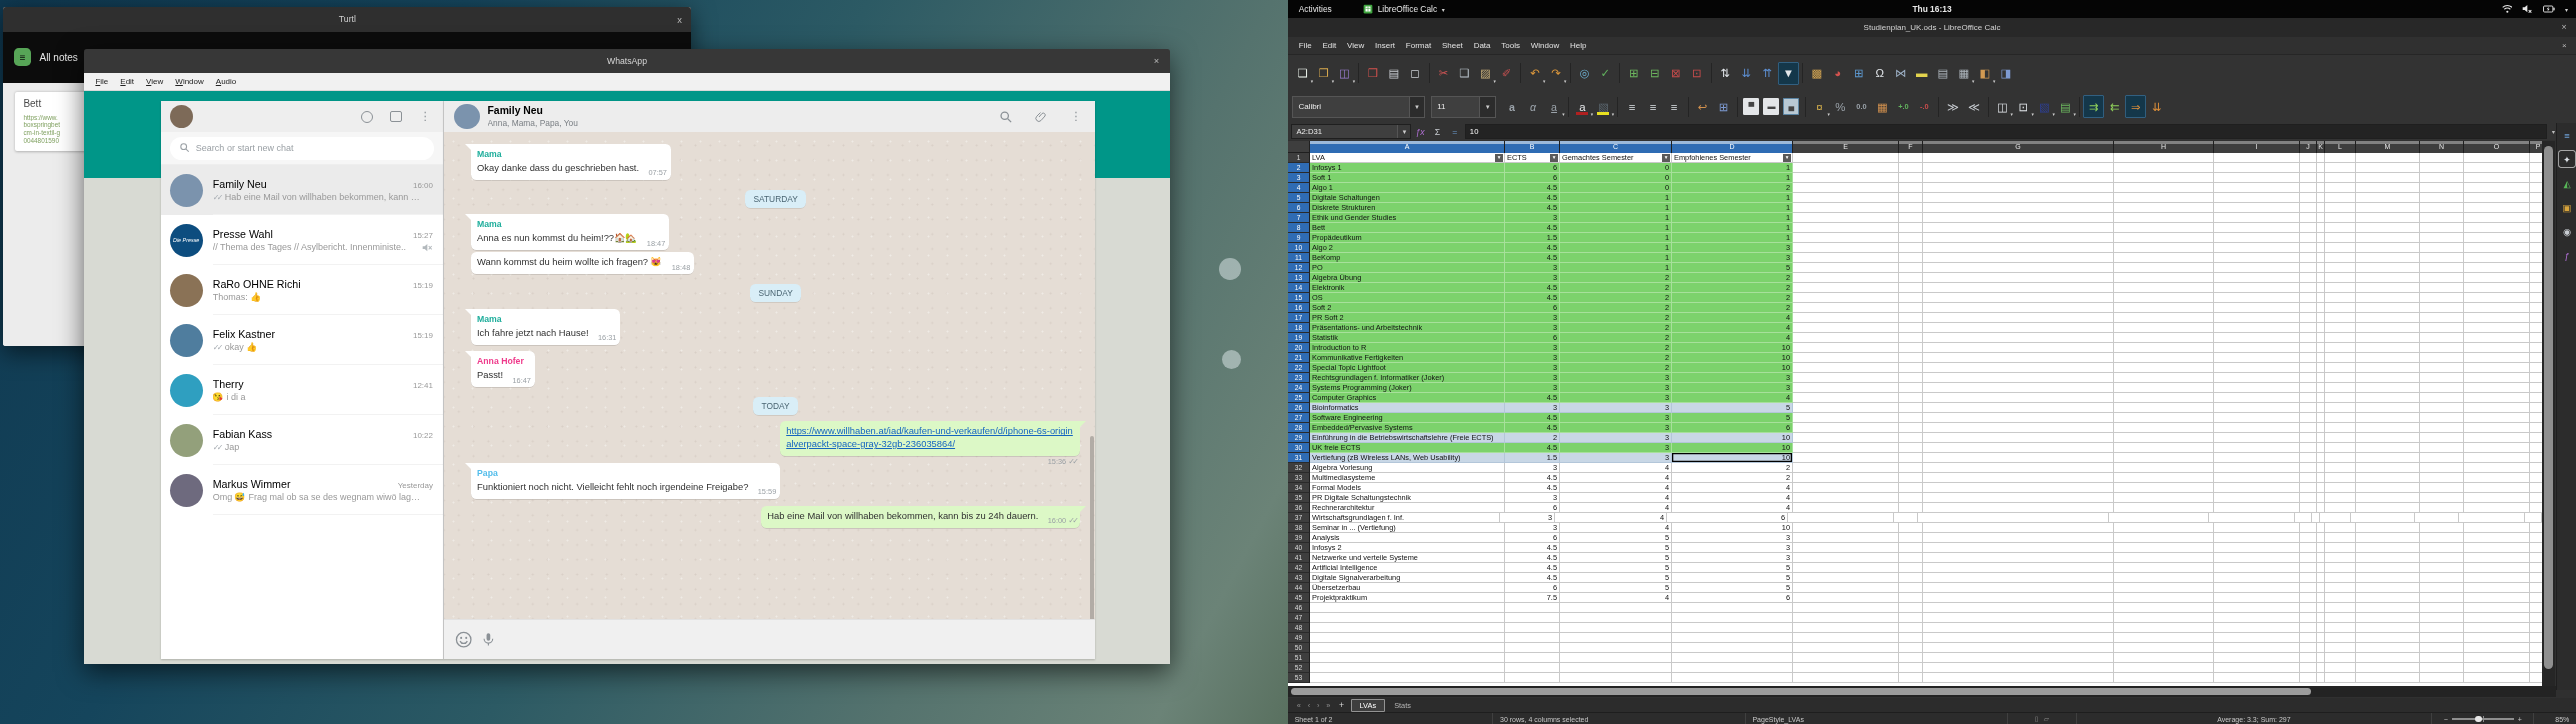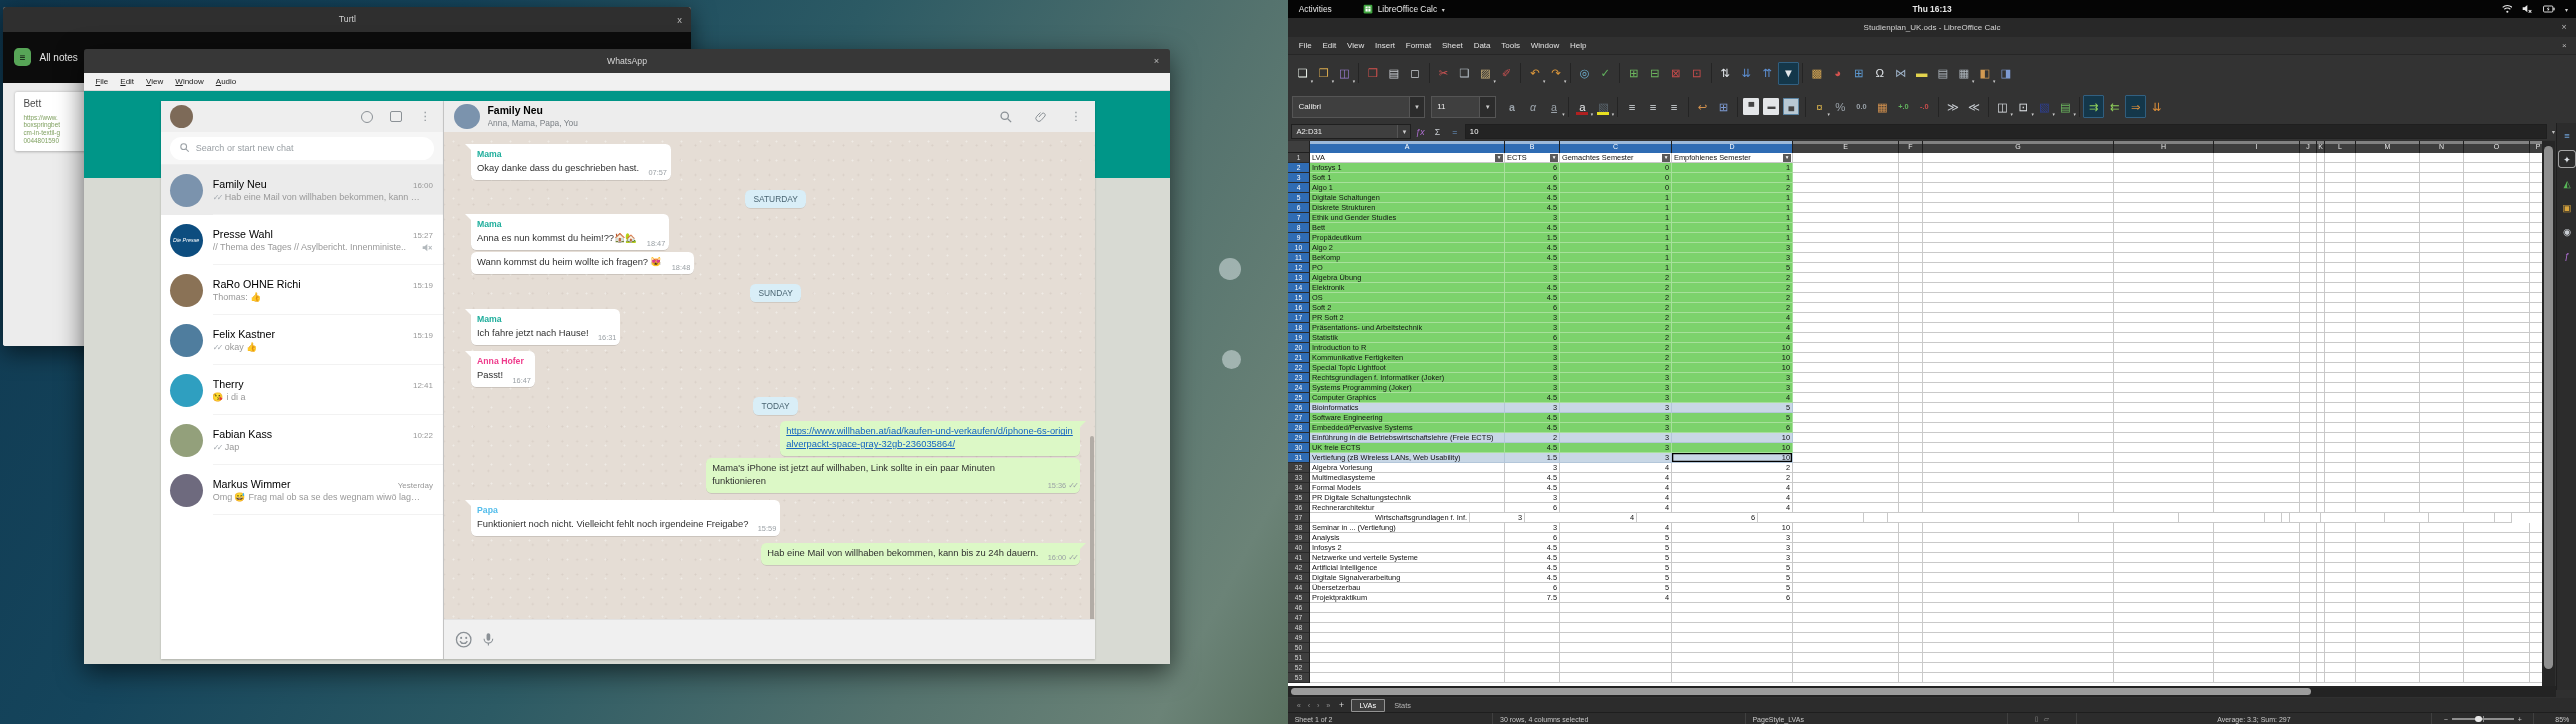--- a/index.html
+++ b/index.html
@@ -365,21 +365,20 @@
               <div class="msg in tail"><div class="author" style="color: rgb(31, 174, 156);">Mama</div><span>Anna es nun kommst du heim!??🏠🏡</span><span class="meta"><span>18:47</span></span></div>
               <div class="msg in"><span>Wann kommst du heim wollte ich fragen? 😻</span><span class="meta"><span>18:48</span></span></div>
               <div class="day-pill">SUNDAY</div>
               <div class="msg in tail"><div class="author" style="color: rgb(31, 174, 156);">Mama</div><span>Ich fahre jetzt nach Hause!</span><span class="meta"><span>16:31</span></span></div>
               <div class="msg in tail"><div class="author" style="color: rgb(239, 58, 139);">Anna Hofer</div><span>Passt!</span><span class="meta"><span>16:47</span></span></div>
               <div class="day-pill">TODAY</div>
               <div class="msg out tail">
                 <a class="link">https://www.willhaben.at/iad/kaufen-und-verkaufen/d/iphone-6s-originalverpackt-space-gray-32gb-236035864/</a>
                 <span class="meta"><span>15:36</span><span class="ticks">✓✓</span></span>
               </div>
-              <div class="msg out"><span>Mama's iPhone ist jetzt auf willhaben, Link sollte in ein paar Minuten funktionieren</span><span class="meta"><span>15:36</span><span class="ticks">✓✓</span></span></div>
               <div class="msg in tail"><div class="author" style="color: rgb(83, 189, 235);">Papa</div><span>Funktioniert noch nicht. Vielleicht fehlt noch irgendeine Freigabe?</span><span class="meta"><span>15:59</span></span></div>
               <div class="msg out tail"><span>Hab eine Mail von willhaben bekommen, kann bis zu 24h dauern.</span><span class="meta"><span>16:00</span><span class="ticks">✓✓</span></span></div>
             </div>
           <div class="msg-scroll"></div>
           <div class="chat-input">
             <svg width="17.4" height="17.4" viewBox="0 0 24 24">
               <circle cx="12" cy="12" r="10" fill="none" stroke="#8b9196" stroke-width="1.8"></circle>
               <circle cx="8.5" cy="9.5" r="1.4" fill="#8b9196"></circle>
               <circle cx="15.5" cy="9.5" r="1.4" fill="#8b9196"></circle>
               <path d="M7 14 a5.5 5.5 0 0 0 10 0" fill="none" stroke="#8b9196" stroke-width="1.8"></path>
@@ -1385,21 +1384,21 @@
           <div class="cell" style="width: 17px;"></div>
           <div class="cell" style="width: 8px;"></div>
           <div class="cell" style="width: 31px;"></div>
           <div class="cell" style="width: 64px;"></div>
           <div class="cell" style="width: 44px;"></div>
           <div class="cell" style="width: 66px;"></div>
           <div class="cell" style="width: 17.4px;"></div>
         </div>
         <div class="g-row">
           <div class="row-h">37</div>
-          <div class="cell" style="width: 160px; text-align: right;">Wirtschaftsgrundlagen f. Inf.</div>
+          <div class="cell" style="width: 190px;">Wirtschaftsgrundlagen f. Inf.</div>
           <div class="cell num" style="width: 55px;">3</div>
           <div class="cell num" style="width: 112px;">4</div>
           <div class="cell num" style="width: 121px;">6</div>
           <div class="cell" style="width: 106px;"></div>
           <div class="cell" style="width: 24px;"></div>
           <div class="cell" style="width: 191px;"></div>
           <div class="cell" style="width: 100px;"></div>
           <div class="cell" style="width: 86px;"></div>
           <div class="cell" style="width: 17px;"></div>
           <div class="cell" style="width: 8px;"></div>

